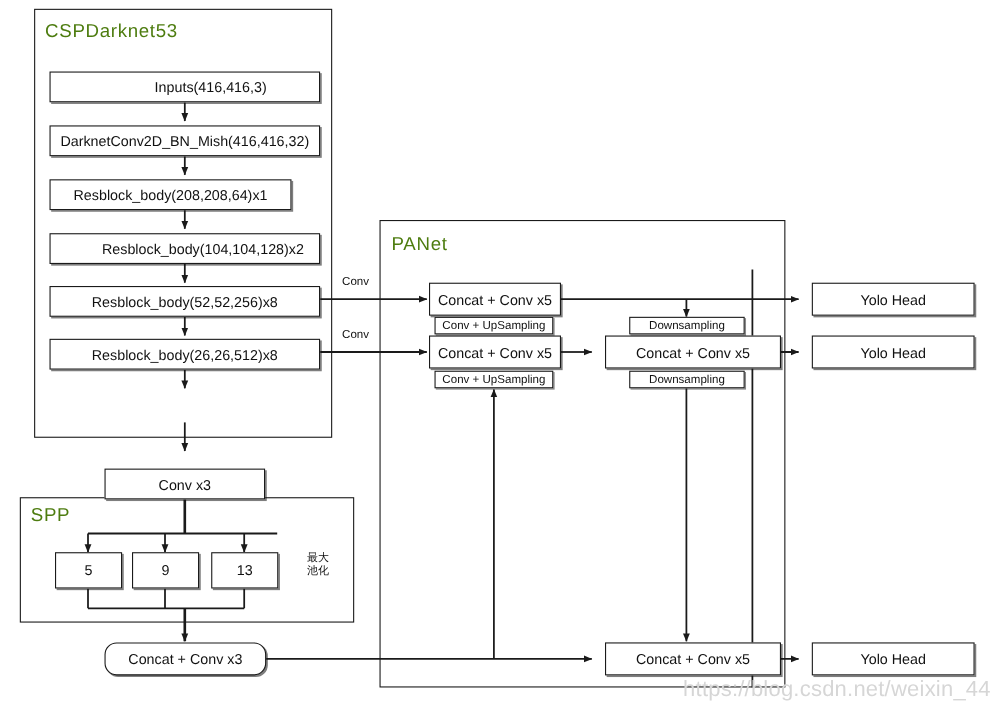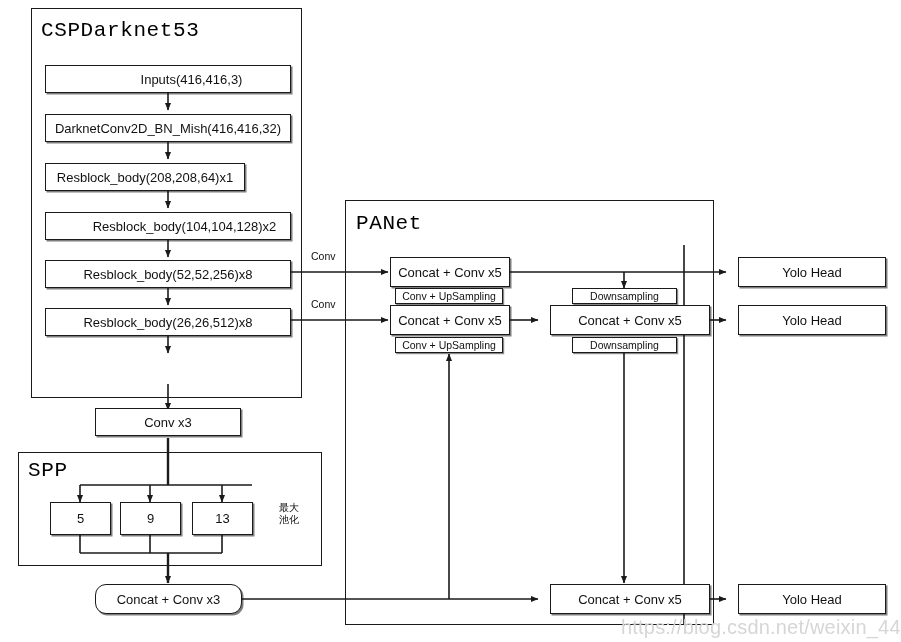--- a/index.html
+++ b/index.html
@@ -23,23 +23,23 @@
     height: 642px;
   }
   .group-box {
     position: absolute;
     border: 1.5px solid #1a1a1a;
     background: transparent;
     box-sizing: border-box;
   }
   .group-title {
     position: absolute;
-    font-family: Liberation Mono, monospace;
-    font-size: 21px;
-    color: #000000;
+    font-family: Liberation Sans, sans-serif;
+    font-size: 17px;
+    color: #4d7c0f;
     letter-spacing: 0.6px;
     white-space: nowrap;
   }
   .node {
     position: absolute;
     box-sizing: border-box;
     border: 1.4px solid #1a1a1a;
     background: #ffffff;
     color: #111111;
     display: flex;
@@ -143,26 +143,26 @@
   <div class="group-box" style="left:18px; top:452px; width:304px; height:114px;"></div>
   <div class="group-title" style="left:28px; top:459px;">SPP</div>
   <div class="cn-label" style="left:279px; top:502px;">最大
 池化</div>
 
   <div class="group-box" style="left:345px; top:200px; width:369px; height:425px;"></div>
   <div class="group-title" style="left:356px; top:212px;">PANet</div>
 
   <div class="node" style="left:45px; top:65px; width:246px; height:28px;padding-left:47px;">Inputs(416,416,3)</div>
   <div class="node" style="left:45px; top:114px; width:246px; height:28px;">DarknetConv2D_BN_Mish(416,416,32)</div>
-  <div class="node" style="left:45px; top:163px; width:200px; height:28px;">Resblock_body(208,208,64)x1</div>
+  <div class="node" style="left:45px; top:163px; width:220px; height:28px;">Resblock_body(208,208,64)x1</div>
   <div class="node" style="left:45px; top:212px; width:246px; height:28px;padding-left:33px;">Resblock_body(104,104,128)x2</div>
   <div class="node" style="left:45px; top:260px; width:246px; height:28px;">Resblock_body(52,52,256)x8</div>
   <div class="node" style="left:45px; top:308px; width:246px; height:28px;">Resblock_body(26,26,512)x8</div>
 
-  <div class="node" style="left:95px; top:408px; width:146px; height:28px;">Conv x3</div>
+  <div class="node" style="left:95px; top:426px; width:146px; height:28px;">Conv x3</div>
   <div class="node" style="left:95px; top:584px; width:147px; height:30px;border-radius:11px;">Concat + Conv x3</div>
 
   <div class="node" style="left:50px; top:502px; width:61px; height:33px;">5</div>
   <div class="node" style="left:120px; top:502px; width:61px; height:33px;">9</div>
   <div class="node" style="left:192px; top:502px; width:61px; height:33px;">13</div>
 
   <div class="node" style="left:390px; top:257px; width:120px; height:30px;">Concat + Conv x5</div>
   <div class="node" style="left:390px; top:305px; width:120px; height:30px;">Concat + Conv x5</div>
   <div class="node" style="left:550px; top:305px; width:160px; height:30px;">Concat + Conv x5</div>
   <div class="node" style="left:550px; top:584px; width:160px; height:30px;">Concat + Conv x5</div>

